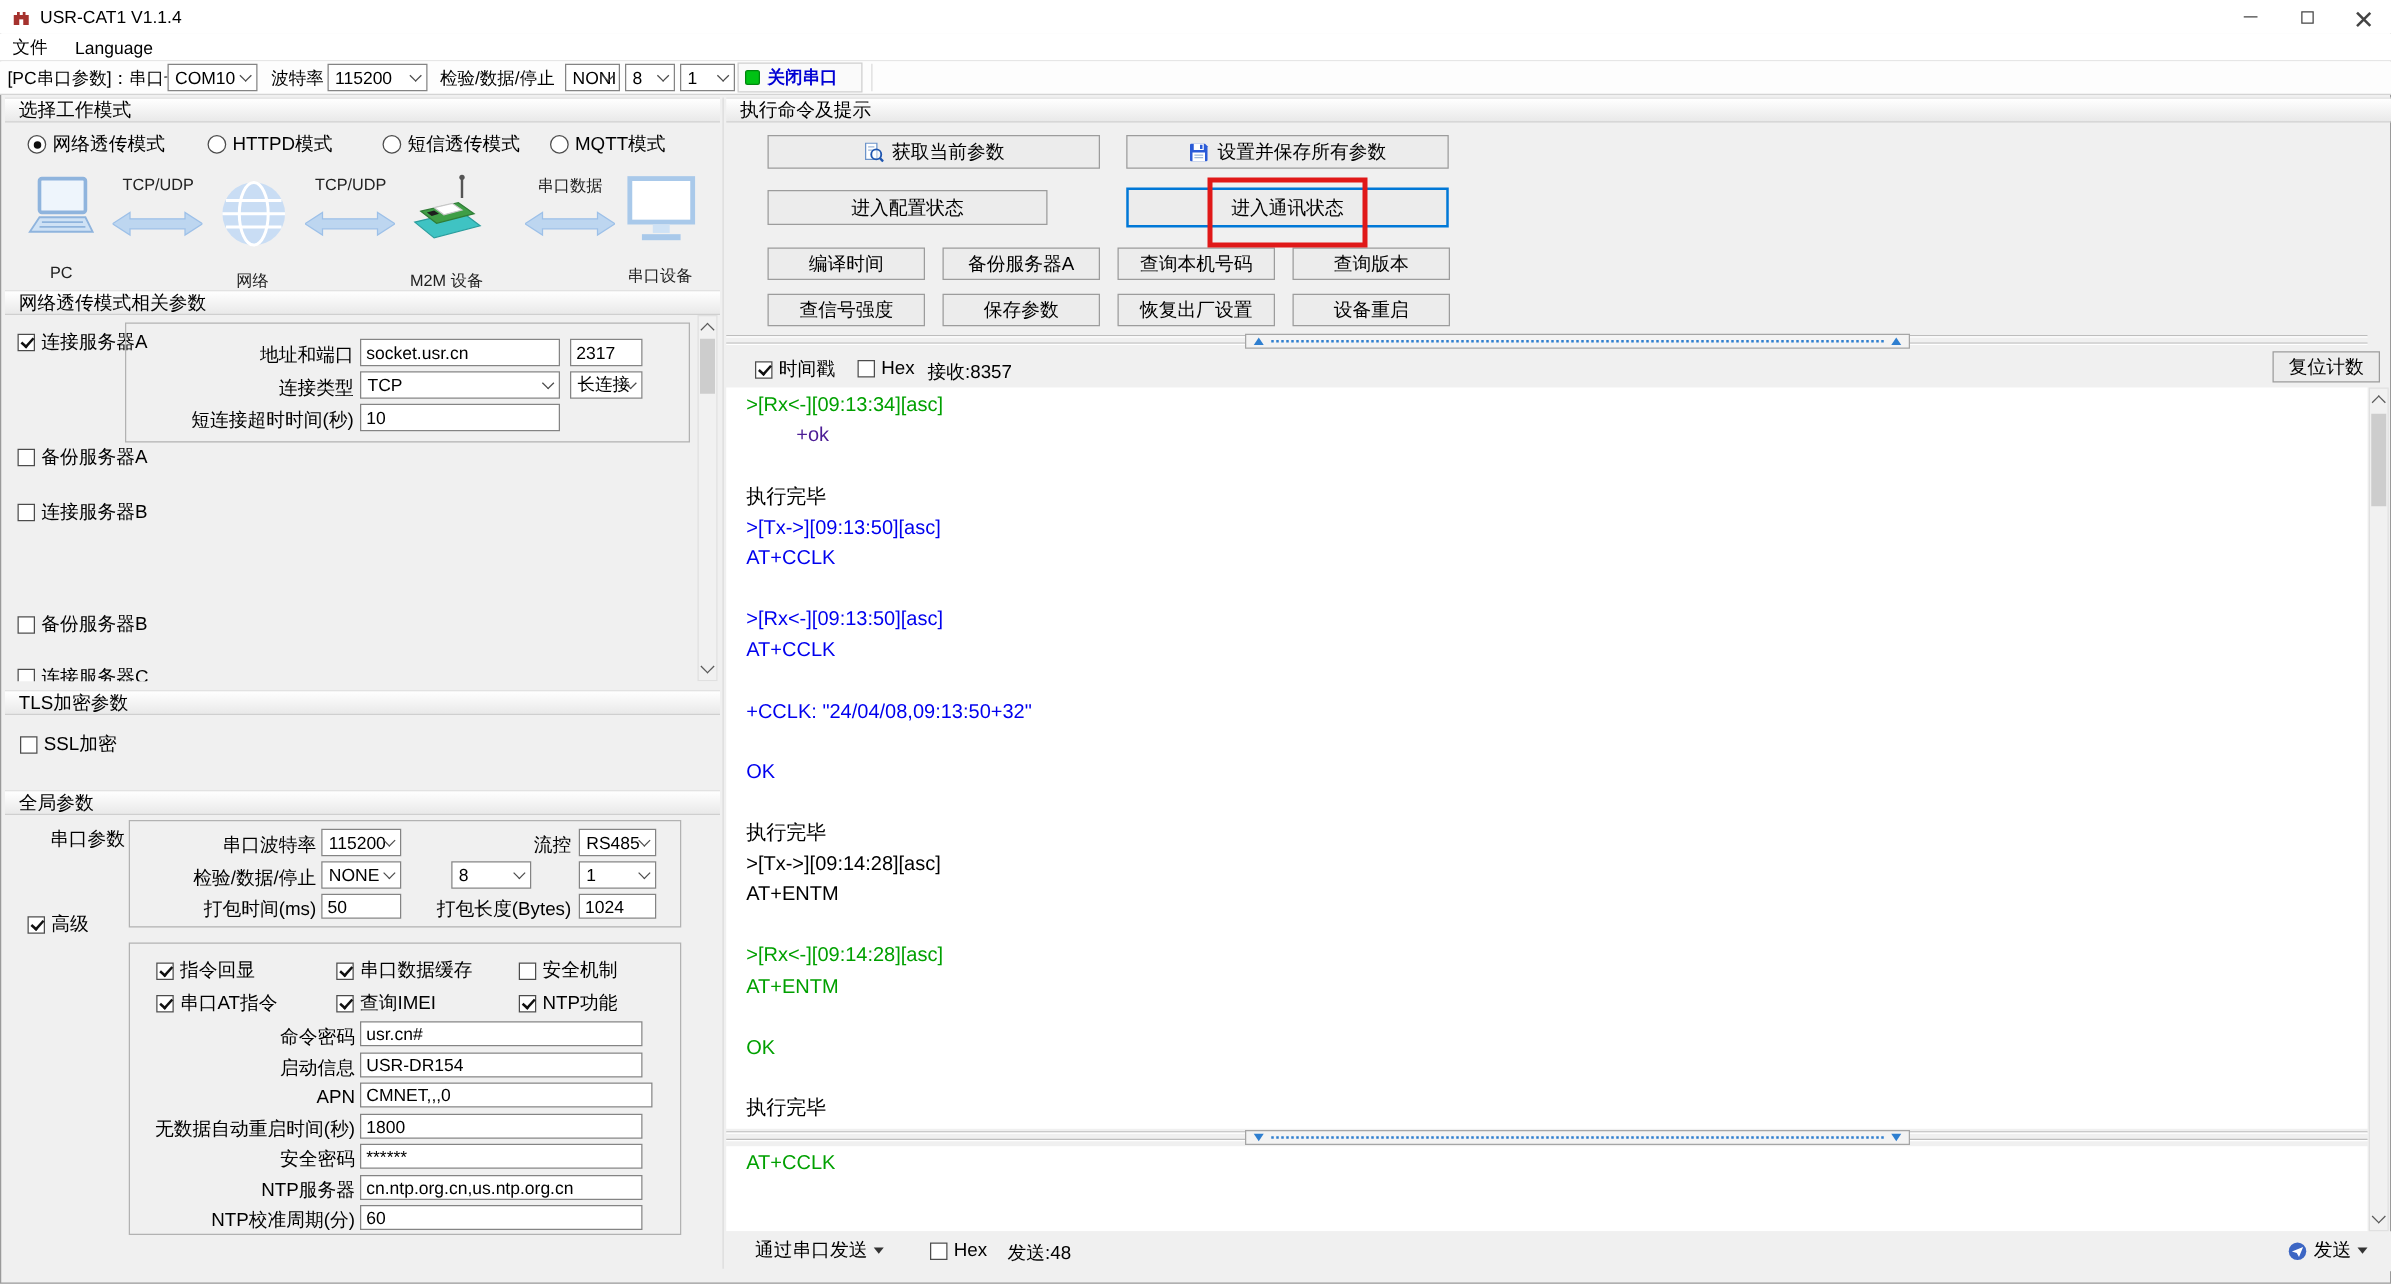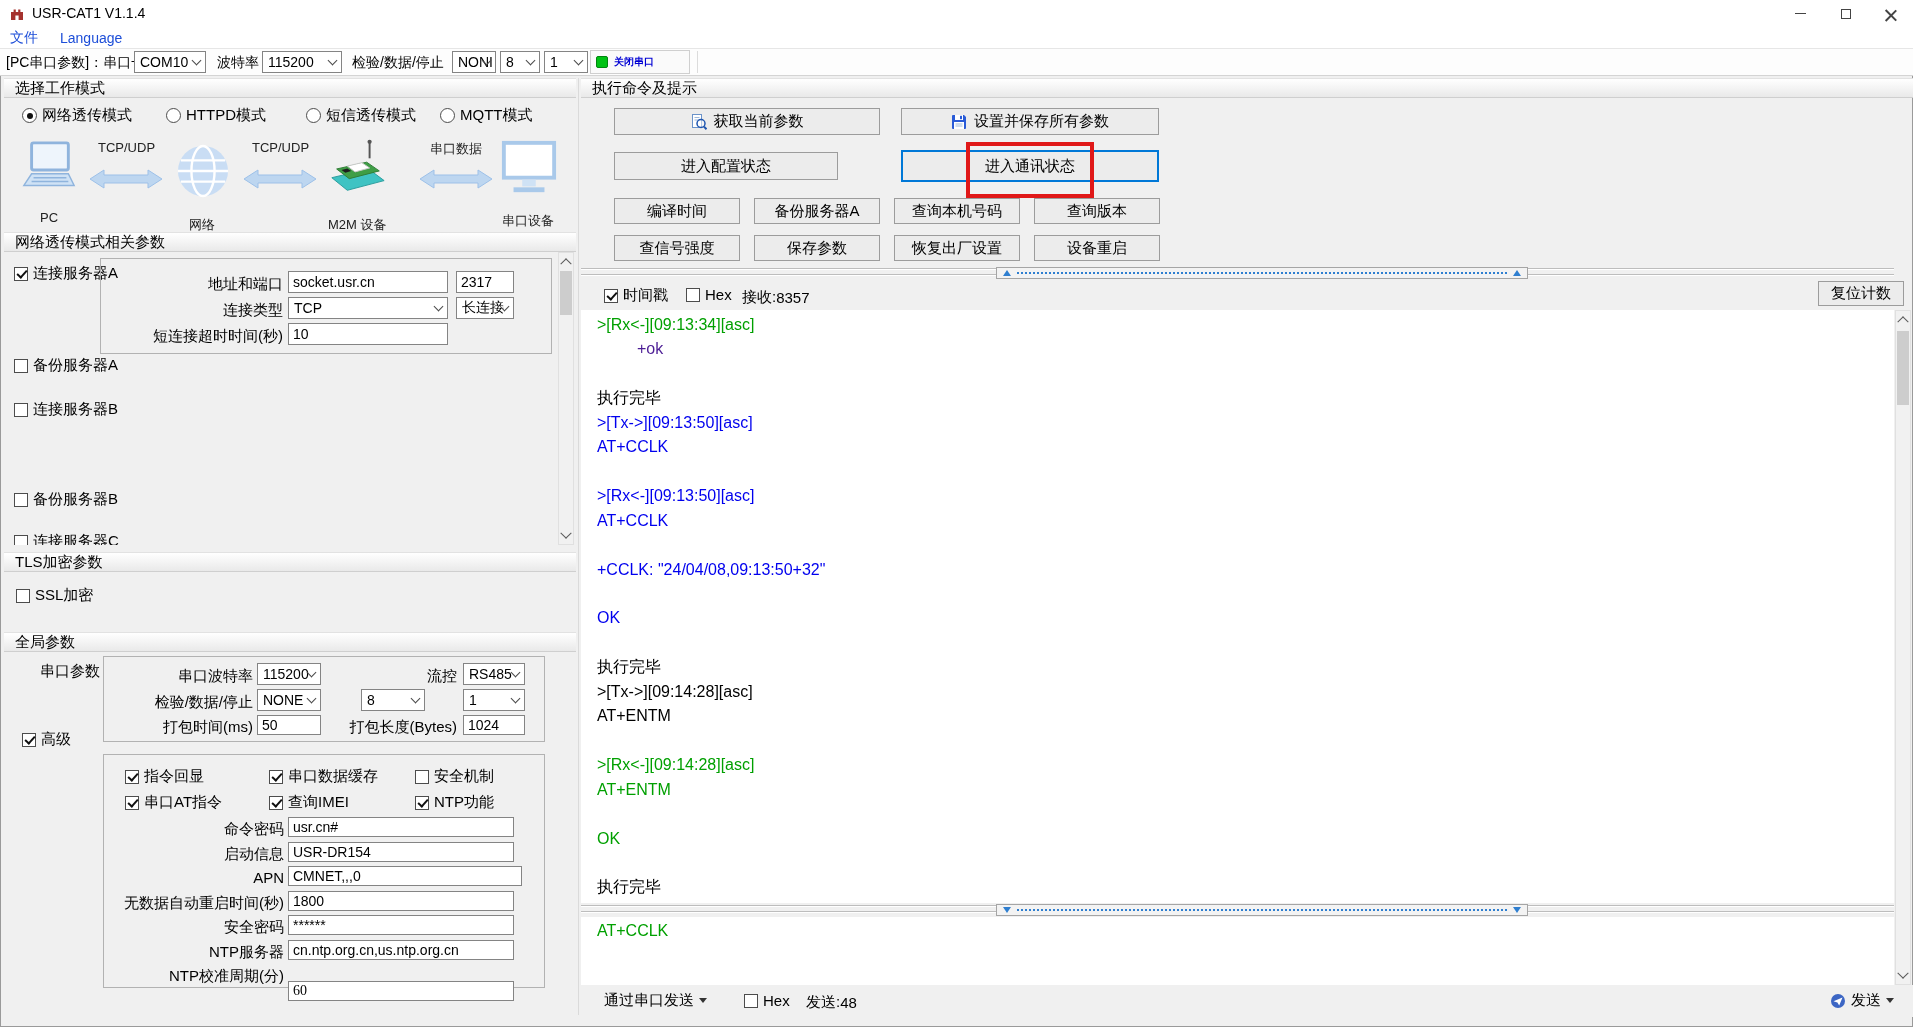--- a/index.html
+++ b/index.html
@@ -15,26 +15,26 @@
   
   .titlebar { left:0; top:0; width:1913px; height:27px; background:#fff; }
   .app-title { position:absolute; left:32px; top:5px; color:#000000; font-size:14px; }
   .win-btn { position:absolute; top:0; width:45px; height:27px; display:flex; align-items:center; justify-content:center; }
   .glyph-min { width:11px; height:1px; background:#444; }
   .glyph-max { width:10px; height:10px; border:1px solid #444; }
   .glyph-close { position:relative; width:12px; height:12px; }
   .glyph-close::before,.glyph-close::after { content:""; position:absolute; left:5px; top:0; width:1.5px; height:15px; background:#444; }
   .glyph-close::before { transform:rotate(45deg);} .glyph-close::after{ transform:rotate(-45deg);}
   .menubar { left:0; top:27px; width:1913px; height:22px; background:#fff; display:flex; align-items:center; padding-left:10px; gap:22px; border-bottom:1px solid #e6e6e6; }
-  .menu-item { font-size:14px; color:#1d4ed8; }
+  .menu-item { font-size:14px; color:#000000; }
   .toolbar { left:0; top:49px; width:1913px; height:27px; background:#fdfdfd; border-bottom:1px solid #d4d4d4; font-size:14px; }
   .toolbar .tlabel { position:absolute; top:5px; }
   .closeport { position:absolute; left:590px; top:1px; width:100px; height:24px; border:1px solid #cfcfcf; background:#fafafa; display:flex; align-items:center; gap:6px; padding-left:5px; }
   .led { width:12px; height:12px; background:#00c214; border:1px solid #00860e; border-radius:2px; }
-  .closeport .cplabel { color:#0000d4; font-weight:bold; font-size:10px; }
+  .closeport .cplabel { color:#0000d4; font-weight:bold; font-size:14px; }
   .tb-sep { position:absolute; left:697px; top:2px; width:1px; height:22px; background:#dcdcdc; }
 
   
   .combo { position:absolute; background:#fff; border:1px solid #848484; display:flex; align-items:center; padding:0 16px 0 5px; overflow:hidden; white-space:nowrap; font-size:14px; }
   .chev { position:absolute; right:5px; top:50%; width:7px; height:7px; margin-top:-5px; border-right:1.6px solid #4a4a4a; border-bottom:1.6px solid #4a4a4a; transform:rotate(45deg); }
   .tinput { position:absolute; background:#fff; border:1px solid #848484; display:flex; align-items:center; padding:0 4px; overflow:hidden; white-space:nowrap; font-size:14px; }
   .cb { width:14px; height:14px; border:1px solid #4c4c4c; background:#fff; position:relative; flex:none; display:inline-block; }
   .cb.on::after { content:""; position:absolute; left:2px; top:2.5px; width:8px; height:4px; border-left:2px solid #101010; border-bottom:2px solid #101010; transform:rotate(-48deg); }
   .radio { width:15px; height:15px; border:1px solid #4c4c4c; border-radius:50%; background:#fff; position:relative; flex:none; display:inline-block; }
   .radio.on::after { content:""; position:absolute; left:3.5px; top:3.5px; width:6px; height:6px; border-radius:50%; background:#101010; }
@@ -337,21 +337,21 @@
     </div>
     <div class="abs flabel" style="left: 4px; top: 163px; width: 176px;">安全密码</div>
     <div class="tinput" style="left: 184px; top: 160px; width: 226px; height: 20px;">
       <span>******</span>
     </div>
     <div class="abs flabel" style="left: 4px; top: 188px; width: 176px;">NTP服务器</div>
     <div class="tinput" style="left: 184px; top: 185px; width: 226px; height: 20px;">
       <span>cn.ntp.org.cn,us.ntp.org.cn</span>
     </div>
     <div class="abs flabel" style="left: 4px; top: 212px; width: 176px;">NTP校准周期(分)</div>
-    <div class="tinput" style="left: 184px; top: 226px; width: 226px; height: 20px; font-family: Liberation Serif, serif;">
+    <div class="tinput" style="left: 184px; top: 209px; width: 226px; height: 20px;">
       <span>60</span>
     </div>
   </div>
 
 <div class="abs" style="left:578px;top:78px;width:1px;height:937px;background:#dadada"></div>
 
 <div class="hdrbar" style="left:581px;top:78px;width:1332px">
     <span>执行命令及提示</span>
   </div>
 

